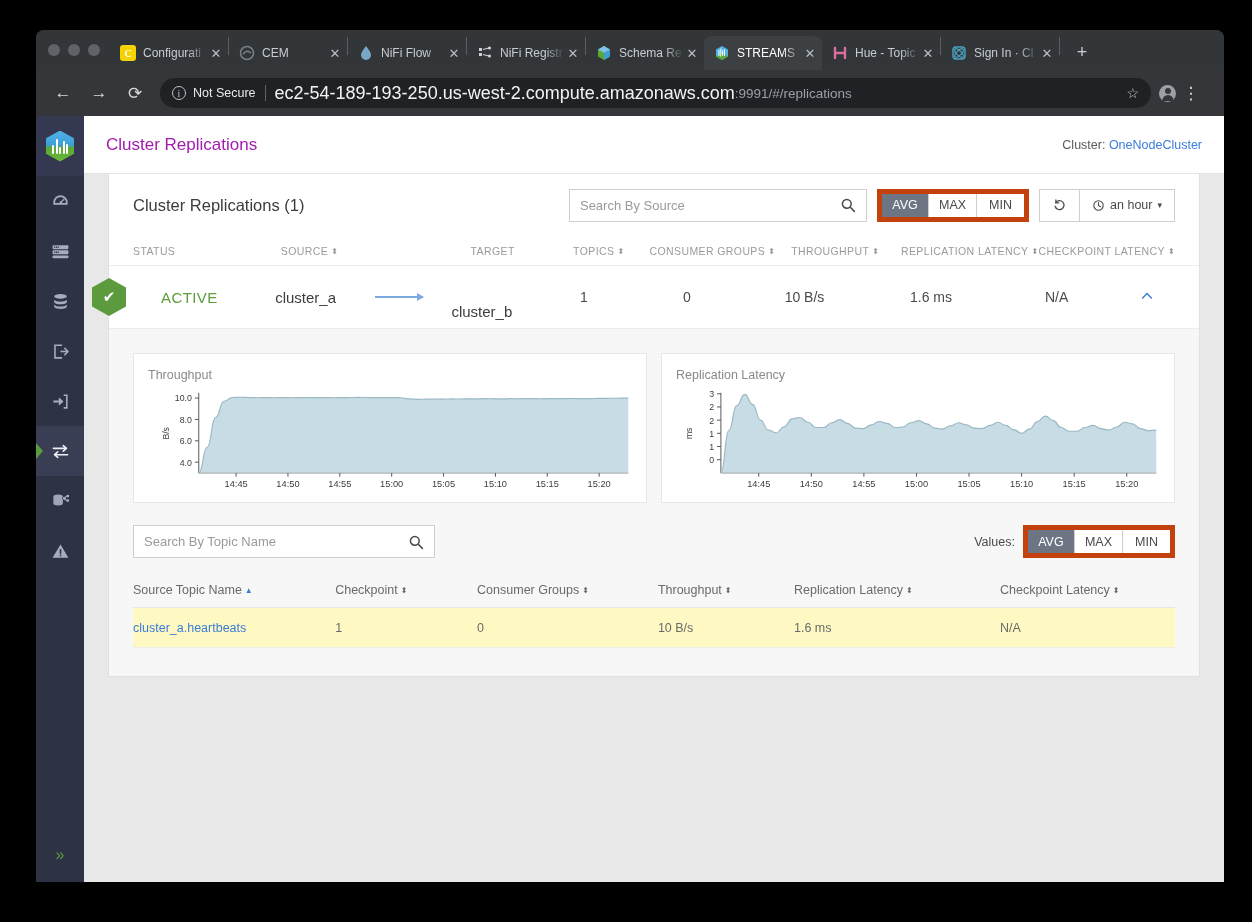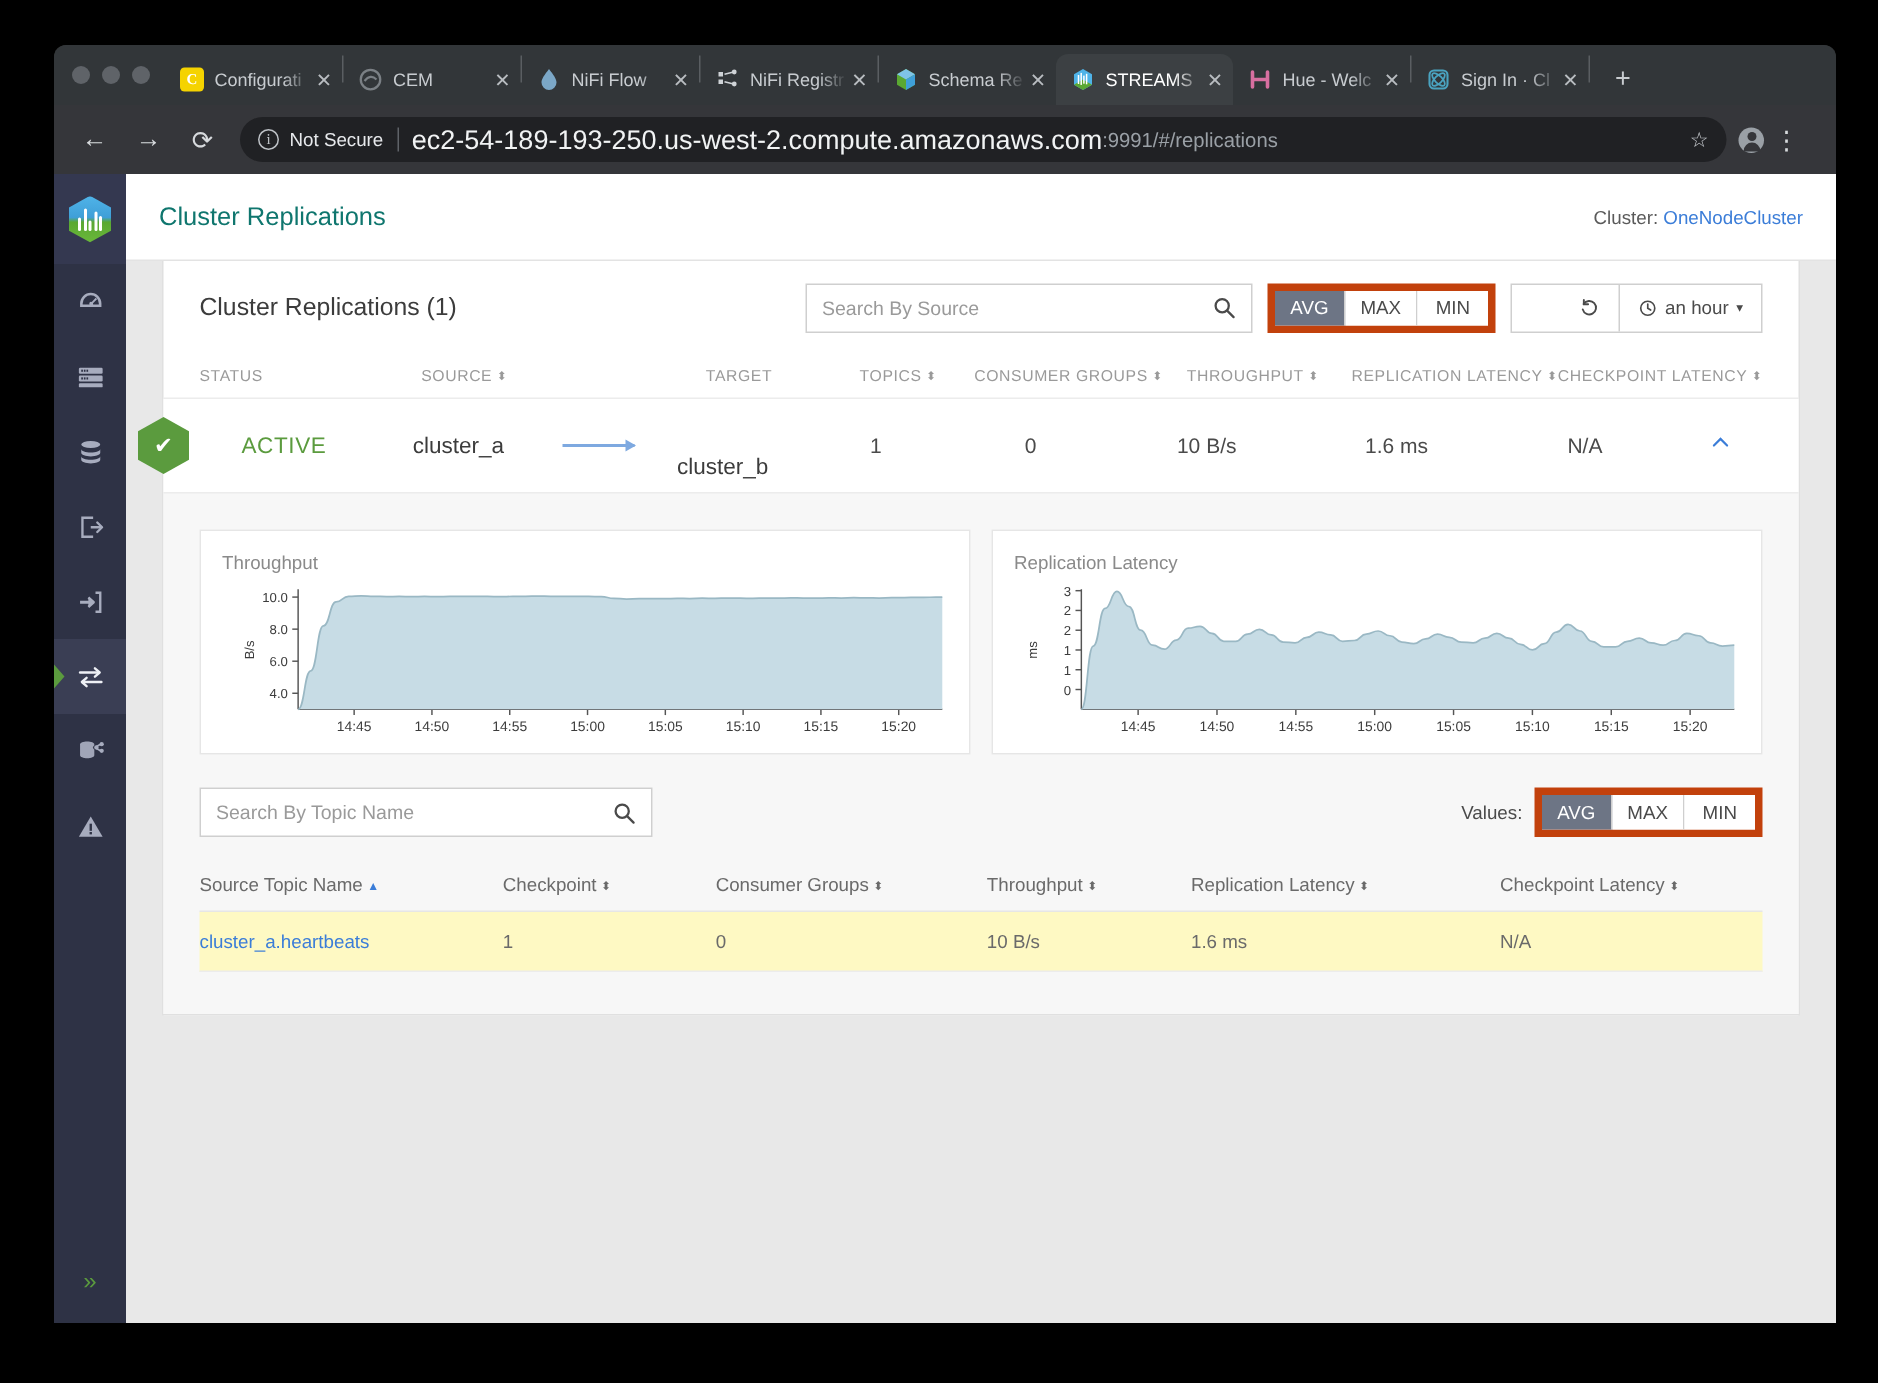--- a/index.html
+++ b/index.html
@@ -151,21 +151,21 @@
   }
 
   
   #content { flex: 1 1 auto; height: 100%; background: #ffffff; position: relative; overflow: hidden; }
   #content-bg { position:absolute; inset:0; background:#e8e8e8; }
   #page-head {
     position: relative; height: 58px; background: #fff;
     display: flex; align-items: center; padding: 0 22px;
     border-bottom: 1px solid #e3e3e3;
   }
-  #page-title { font-size: 17px; color: #0f766e; font-weight: 400; }
+  #page-title { font-size: 17px; color: #a21caf; font-weight: 400; }
   #cluster-label { margin-left: auto; font-size: 12.5px; color: #5a5a5a; }
   #cluster-label a { color: #3b7dd8; text-decoration: none; }
 
   #panel {
     position: relative;
     margin: 0 24px; background: #fff;
     border: 1px solid #e0e0e0; border-top: none;
     min-height: 480px;
   }
 
@@ -185,21 +185,21 @@
   .search-icon { width: 16px; height: 16px; flex: 0 0 16px; color: #4a4a4a; }
 
   .seg-group { display: flex; border: 5px solid #c2410c; height: 33px; background:#fff; }
   .seg-btn {
     min-width: 47px; padding: 0 10px; display: flex; align-items: center; justify-content: center;
     font-size: 12.5px; color: #4a4a4a; border-right: 1px solid #cfcfcf; background: #fff;
   }
   .seg-btn:last-child { border-right: none; }
   .seg-btn.active { background: #6d7585; color: #fff; }
 
-  .icon-group { display: flex; border: 1px solid #cfcfcf; height: 33px; background:#fff;padding-left:32px; }
+  .icon-group { display: flex; border: 1px solid #cfcfcf; height: 33px; background:#fff; }
   .icon-btn { width: 40px; display:flex; align-items:center; justify-content:center; color:#4a4a4a; font-size:14px; border-right:1px solid #cfcfcf; }
   .range-btn { padding: 0 12px; display:flex; align-items:center; gap:5px; font-size:12.5px; color:#4a4a4a; }
 
   
   #repl-head {
     display: flex; align-items: center; height: 30px;
     font-size: 10.5px; color: #9a9a9a; letter-spacing: .4px;
     padding: 0 24px; border-bottom: 1px solid #ececec;
   }
   .sort-ar { display:inline-block; margin-left:3px; font-size:8px; line-height:1; position:relative; top:-1px; }
@@ -343,21 +343,21 @@
       <span class="tab-title">STREAMS </span>
       <span class="tab-close">✕</span>
     </div>
 
     <div class="tab">
       <span class="favicon fv-hue">
         <svg viewBox="0 0 16 16">
             <path d="M3 3 L3 13 M13 3 L13 13 M3 8 L13 8" stroke="#d86fa0" stroke-width="2.4" stroke-linecap="round"></path>
           </svg>
       </span>
-      <span class="tab-title">Hue - Welc</span>
+      <span class="tab-title">Hue - Topic</span>
       <span class="tab-close">✕</span>
     </div>
     <div class="tab-sep"></div>
 
     <div class="tab">
       <span class="favicon fv-signin">
         <svg viewBox="0 0 16 16">
             <rect x="2" y="2" width="12" height="12" rx="3" fill="none" stroke="#4aa3c0" stroke-width="1.4"></rect>
             <ellipse cx="8" cy="8" rx="5.5" ry="2.4" fill="none" stroke="#4aa3c0" stroke-width="1.2" transform="rotate(45 8 8)"></ellipse>
             <ellipse cx="8" cy="8" rx="5.5" ry="2.4" fill="none" stroke="#4aa3c0" stroke-width="1.2" transform="rotate(-45 8 8)"></ellipse>

